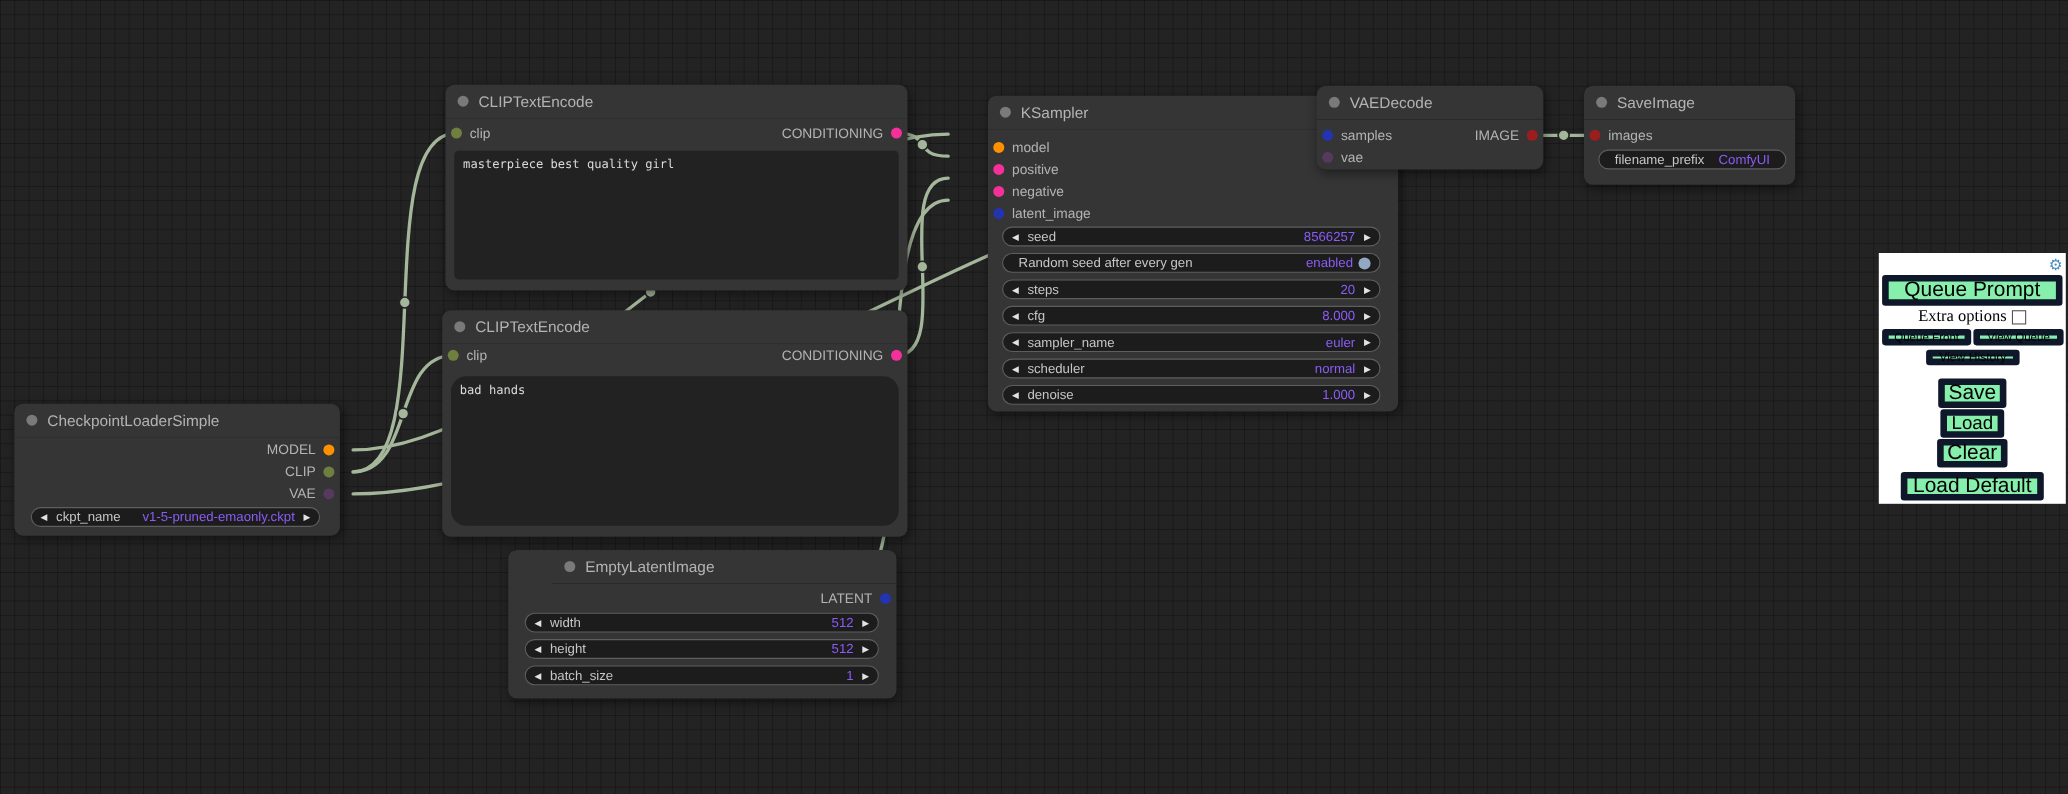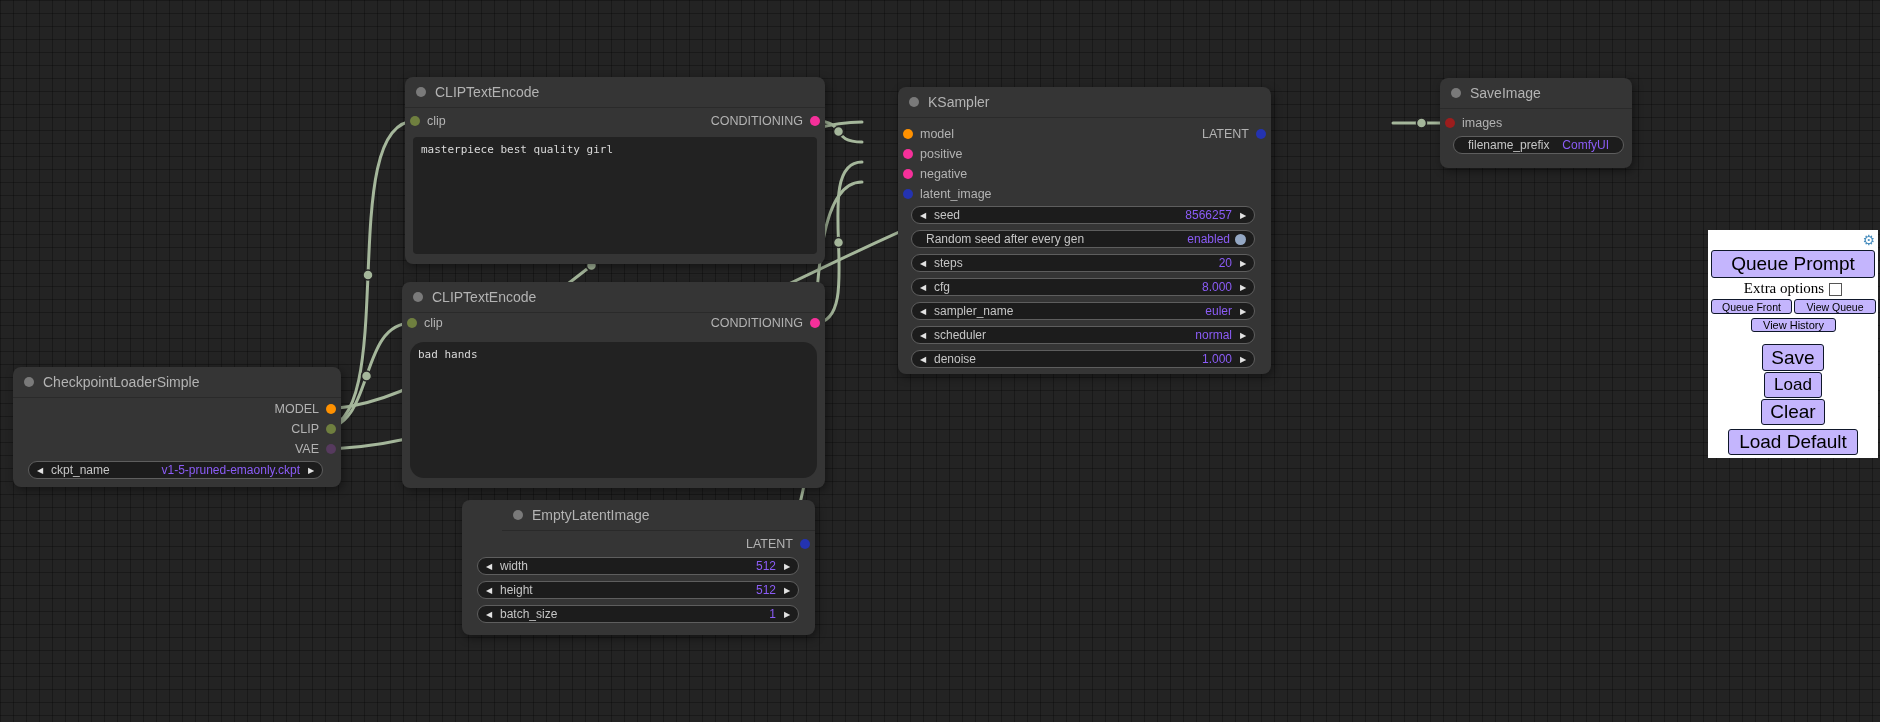--- a/index.html
+++ b/index.html
@@ -35,21 +35,21 @@
   .textarea{position:absolute;background:#222;border-radius:4px;color:#dadada;
     font-family:"DejaVu Sans Mono",monospace;font-size:11px;padding:6px 8px;
     box-sizing:border-box;white-space:pre-wrap;cursor:text;}
 
   
   #queue-panel{position:absolute;left:1708px;top:230px;width:170px;height:228px;
     background:#ffffff;z-index:5;color:#000;}
   .qsize{position:absolute;top:3px;left:0;width:100%;text-align:center;
     font-family:"Liberation Serif",serif;font-size:15px;margin-top:21px;}
   .gear{position:absolute;top:2px;right:3px;font-size:14px;color:#4a8fbf;cursor:pointer;}
-  .qbtn{position:absolute;background:#c4b5fd;border:1px solid #0f172a;border-radius:3px;
+  .qbtn{position:absolute;background:#86efac;border:6px solid #0f172a;border-radius:3px;
     color:#000;font-family:"Liberation Sans",sans-serif;display:flex;align-items:center;
     justify-content:center;box-sizing:border-box;cursor:pointer;}
   .extra{position:absolute;top:50px;left:0;width:100%;text-align:center;
     font-family:"Liberation Serif",serif;font-size:15px;}
   .chk{display:inline-block;width:11px;height:11px;border:1px solid #555;background:#fff;
     vertical-align:middle;margin-left:5px;cursor:pointer;}
 </style>
 </head>
 <body>
 
@@ -68,21 +68,21 @@
       <path d="M 815 323 C 868.2 323, 808.8 162, 862 162" class="wire" style="stroke: rgb(165, 183, 155);"></path>
       <circle cx="838.5" cy="242.5" r="5" class="wiredot" style="fill: rgb(165, 183, 155);"></circle>
       <path d="M 765 544 C 848.2 544, 778.8 182, 862 182" class="wire" style="stroke: rgb(165, 183, 155);"></path>
       <circle cx="813.5" cy="363" r="5" class="wiredot" style="fill: rgb(165, 183, 155);"></circle>
       <path d="M 1153 122 C 1186.5023146163908 122, 1173.4976853836092 123, 1207 123" class="wire" style="stroke: rgb(165, 183, 155);"></path>
       <circle cx="1180" cy="122.5" r="5" class="wiredot" style="fill: rgb(165, 183, 155);"></circle>
       <path d="M 1393 123 C 1427.25 123, 1415.75 123, 1450 123" class="wire" style="stroke: rgb(165, 183, 155);"></path>
       <circle cx="1421.5" cy="123" r="5" class="wiredot" style="fill: rgb(165, 183, 155);"></circle>
     </svg>
 
-  <div class="node" style="left:13px;top:367px;width:328px;height:120px;">
+  <div class="node" style="left:13px;top:367px;width:296px;height:120px;">
     <div class="ntitle">
       <span class="ndot"></span>
       <span>CheckpointLoaderSimple</span>
     </div>
     <div class="prow out" style="top:32px;">
       <span>MODEL</span>
       <span class="pdot" style="background: rgb(255, 145, 0);"></span>
     </div>
     <div class="prow out" style="top:52px;">
       <span>CLIP</span>
@@ -193,20 +193,38 @@
       <span class="warr">▶</span>
     </div>
     <div class="widget" style="top:263px;left:13px;right:16px;">
       <span class="warr">◀</span>
       <span class="wlab">denoise</span>
       <span class="wval">1.000</span>
       <span class="warr">▶</span>
     </div>
   </div>
 
+  <div class="node" style="left:1197px;top:78px;width:206px;height:76px;">
+    <div class="ntitle">
+      <span class="ndot"></span>
+      <span>VAEDecode</span>
+    </div>
+    <div class="prow in" style="top:35px;">
+      <span class="pdot" style="background: rgb(36, 51, 176);"></span>
+      <span>samples</span>
+    </div>
+    <div class="prow in" style="top:55px;">
+      <span class="pdot" style="background: rgb(86, 58, 94);"></span>
+      <span>vae</span>
+    </div>
+    <div class="prow out" style="top:35px;">
+      <span>IMAGE</span>
+      <span class="pdot" style="background: rgb(156, 29, 29);"></span>
+    </div>
+  </div>
 
   <div class="node" style="left:1440px;top:78px;width:192px;height:90px;">
     <div class="ntitle">
       <span class="ndot"></span>
       <span>SaveImage</span>
     </div>
     <div class="prow in" style="top:35px;">
       <span class="pdot" style="background: rgb(156, 29, 29);"></span>
       <span>images</span>
     </div>

